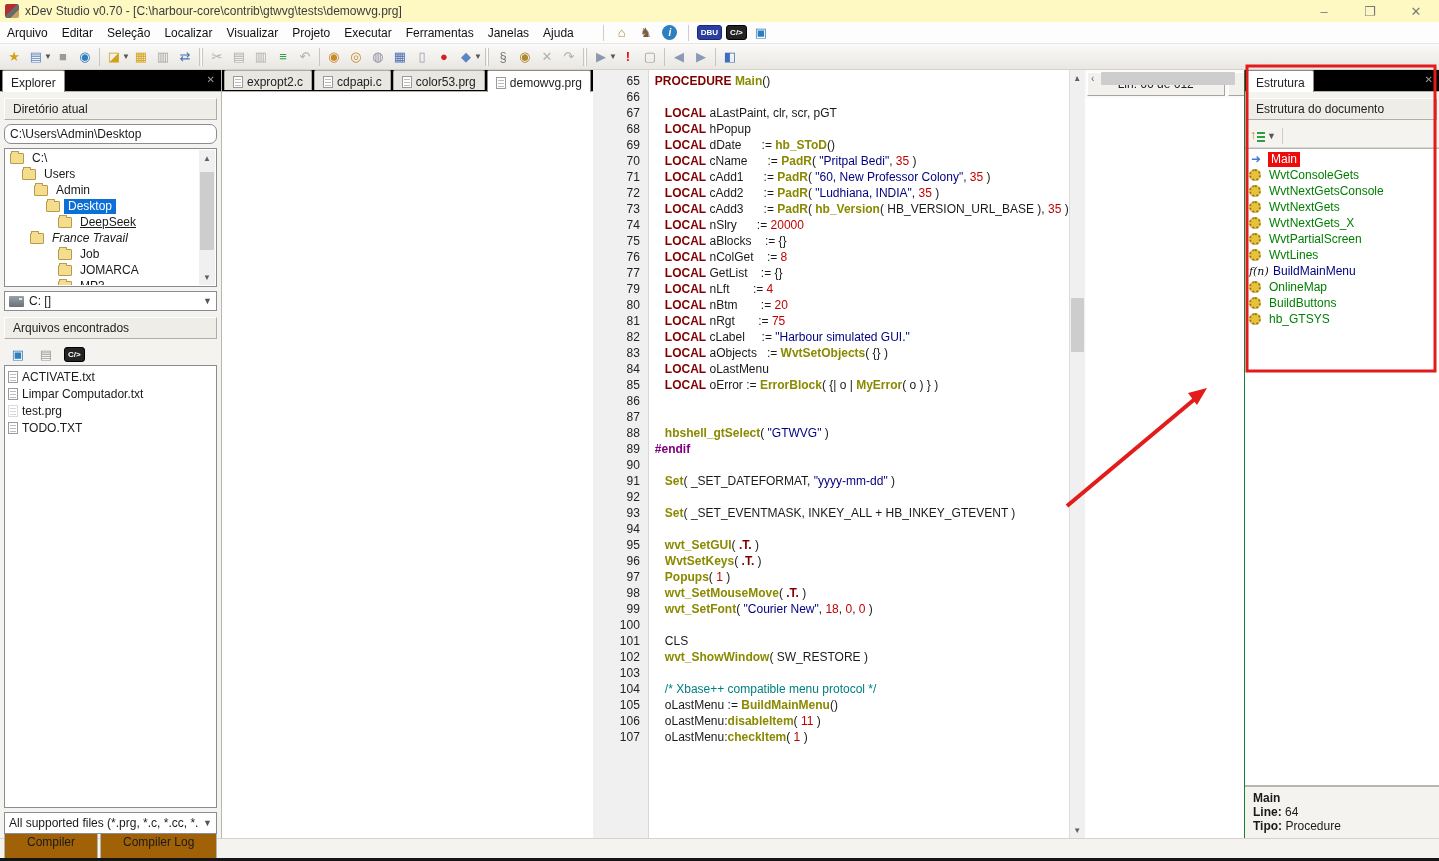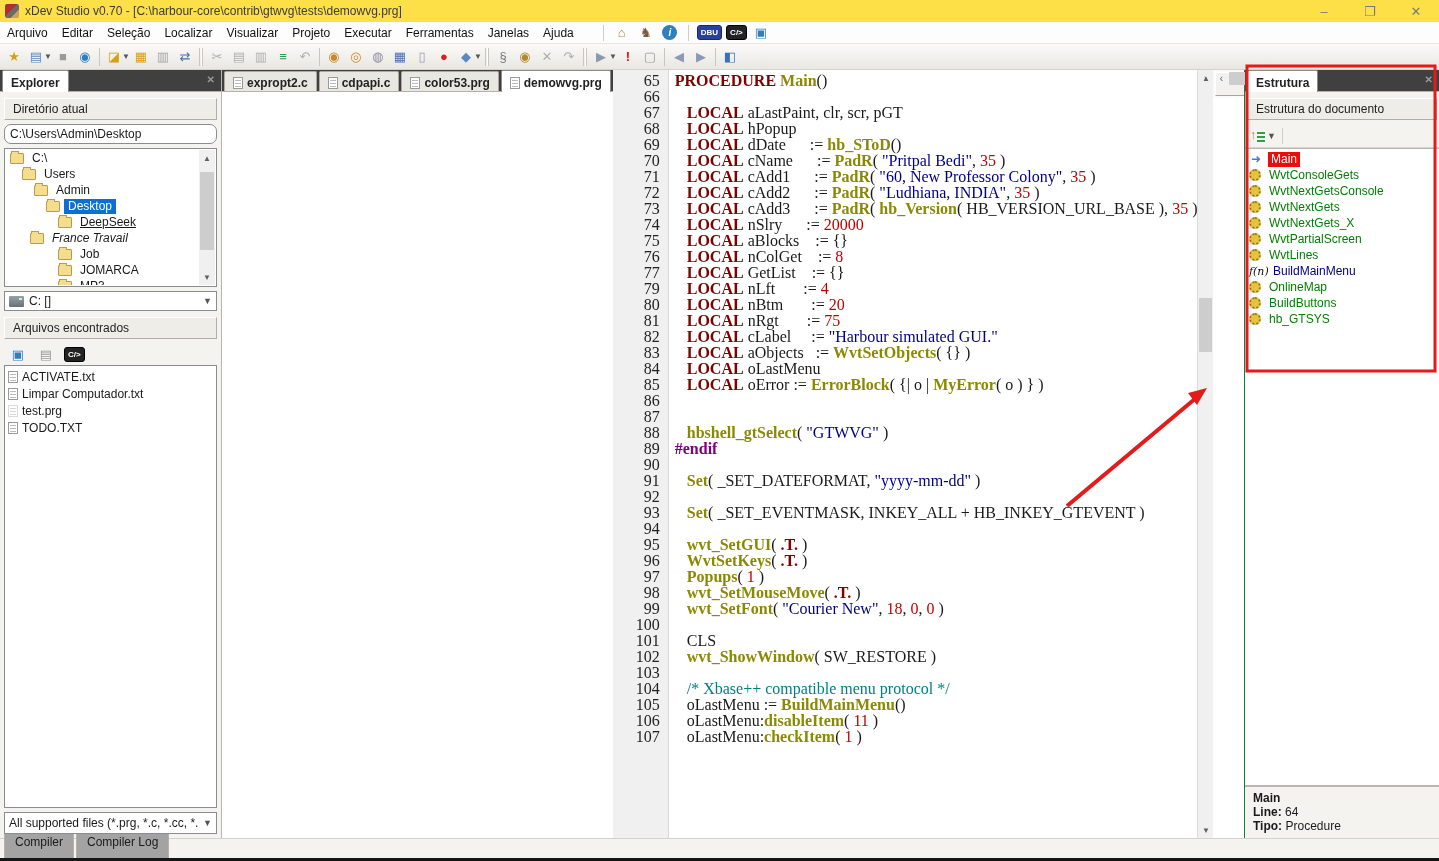--- a/index.html
+++ b/index.html
@@ -1,21 +1,21 @@
 <!DOCTYPE html>
 <html><head>
 <meta charset="utf-8">
 <style>
   * { margin:0; padding:0; box-sizing:border-box; }
   html,body { width:1439px; height:861px; overflow:hidden; }
   body { font-family:"Liberation Sans", sans-serif; font-size:12px; color:#1a1a1a;
          background:#f2f1ee; position:relative; }
 
   
-  .titlebar { height:22px; background:#fde047; display:flex; align-items:center; position:relative; }
+  .titlebar { height:22px; background:#fef9c3; display:flex; align-items:center; position:relative; }
   .app-icon { width:14px; height:14px; margin:0 6px 0 5px;
     background:linear-gradient(135deg,#b03030 0 45%,#6a6a6a 45% 70%,#caa15a 70%); border-radius:2px; }
   .title-text { color:#3c3c3c; font-size:12px; }
   .win-controls { position:absolute; right:0; top:0; height:22px; display:flex; }
   .win-btn { width:46px; height:22px; display:flex; align-items:center; justify-content:center;
     color:#7a7a7a; font-size:13px; }
 
   
   .menubar { height:22px; background:#fdfdfd; display:flex; align-items:center;
     border-bottom:1px solid #e8e6e2; }
@@ -41,22 +41,22 @@
 
   
   .main { display:flex; height:768px; }
   .left-panel { width:222px; background:#f4f3f0; border-right:1px solid #b9b6b0;
     display:flex; flex-direction:column; }
   .center-panel { flex:1; display:flex; flex-direction:row; background:#fff; min-width:0; }
   .right-panel { width:195px; background:#f4f3f0; border-left:1px solid #15803d;
     display:flex; flex-direction:column; }
 
   
-  .tabstrip { height:22px; background:#404040; border-bottom:1px solid #b5b2ac;
-    display:flex; align-items:flex-end; position:relative; padding-left:2px;font-weight:bold; }
+  .tabstrip { height:22px; background:#000000; border-bottom:1px solid #b5b2ac;
+    display:flex; position:relative; padding-left:2px; }
   .tab { height:20px; padding:2px 8px 0; margin-right:2px; background:#e9e7e2;
     border:1px solid #adaaa4; border-bottom:none; border-radius:2px 2px 0 0;
     display:flex; align-items:center; gap:4px; color:#222; white-space:nowrap; }
   .tab.active { background:#fff; height:22px; margin-bottom:-1px; border-color:#8f8c86; }
   .strip-close { position:absolute; right:6px; top:4px; color:#9a9a9a; font-size:10px; }
 
   .doc-icon { width:10px; height:12px; background:#fff; border:1px solid #9a9a9a; position:relative;
     box-shadow:inset 0 -1px 0 #fff; flex:0 0 auto; }
   .doc-icon:before { content:""; position:absolute; left:1px; top:2px; width:6px; height:7px;
     background:repeating-linear-gradient(#bcbcbc 0 1px,transparent 1px 3px); }
@@ -90,21 +90,21 @@
   .minibar { height:22px; display:flex; align-items:center; gap:8px; padding:2px 4px; flex:0 0 auto; }
   .file-list { flex:1; margin-bottom:4px; overflow:hidden; padding:2px 1px; min-height:0; }
   .file-row { height:17px; display:flex; align-items:center; gap:4px; padding-left:2px; white-space:nowrap; }
 
   
   .editor-body { flex:1; display:flex; min-height:0; position:relative; }
   .code-pane { flex:1; overflow:hidden; position:relative; background:#fff; padding-top:3px; }
   .gutter-bg { position:absolute; left:0; top:0; bottom:0; width:56px; background:#f0f0f0;
     border-right:1px solid #d8d8d8; }
   .code-line { height:16px; display:flex; position:relative; white-space:pre;
-    font-family:Liberation Serif, serif; font-size:16px; line-height:16px; }
+    font-family:Liberation Sans, sans-serif; font-size:12px; line-height:16px; }
   .ln { width:56px; flex:0 0 auto; text-align:right; padding-right:9px; color:#222; }
   .code-text { padding-left:6px; }
   .c-k { color:#800000; font-weight:bold; }
   .c-f { color:#8a8a00; font-weight:bold; }
   .c-s { color:#000080; }
   .c-n { color:#c00000; }
   .c-d { color:#800080; font-weight:bold; }
   .c-c { color:#008080; }
   .ed-vscroll { width:16px; background:#f0f0f0; border-left:1px solid #dcdcdc; position:relative; flex:0 0 auto; }
   .ed-hscroll { height:16px; background:#f0f0f0; border-top:1px solid #dcdcdc; position:relative; }
@@ -140,21 +140,21 @@
   .arrow-icon { color:#4a78d0; font-size:12px; width:14px; text-align:center; flex:0 0 auto; }
   .fn-icon { font-family:"DejaVu Serif", serif; font-style:italic; font-size:11px; color:#111;
     width:16px; flex:0 0 auto; }
   .struct-info { height:52px; border-top:1px solid #b9b6b0; background:#f4f3f0; padding:4px 0 0 8px;
     line-height:14px; font-size:12px; }
   .struct-info b { font-weight:bold; }
 
   
   .bottombar { height:20px; background:#f4f3f0; border-top:1px solid #d5d2cc; display:flex;
     align-items:flex-end; padding-left:4px; }
-  .bottom-tab { height:35px; padding:1px 10px 0; background:#a3a3a3; border:1px solid #b5b2ac;
+  .bottom-tab { height:35px; padding:1px 22px 0; background:#a16207; border:1px solid #b5b2ac;
     border-bottom:none; margin-right:2px; display:flex; align-items:center; }
   .black-strip { height:3px; background:#151515; }
 
   
   .overlay { position:absolute; inset:0; pointer-events:none; }
 </style>
 </head>
 <body>
 
 <div class="titlebar">

